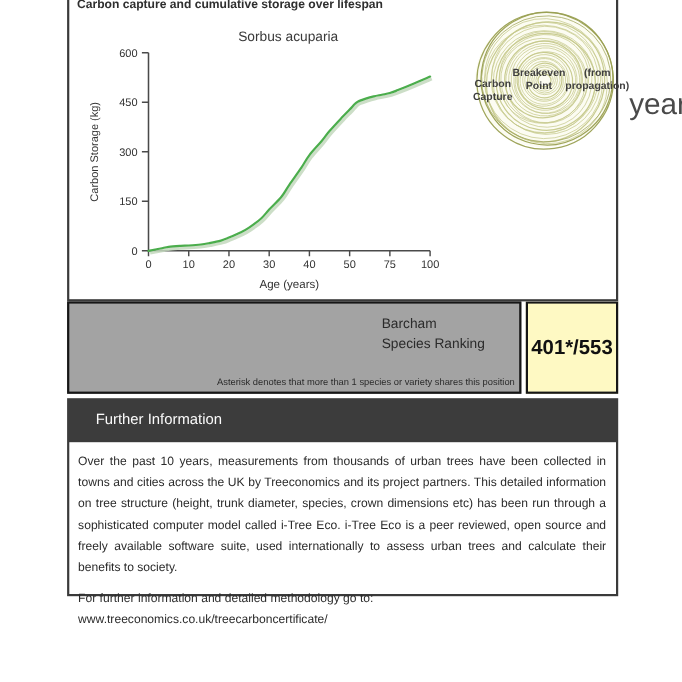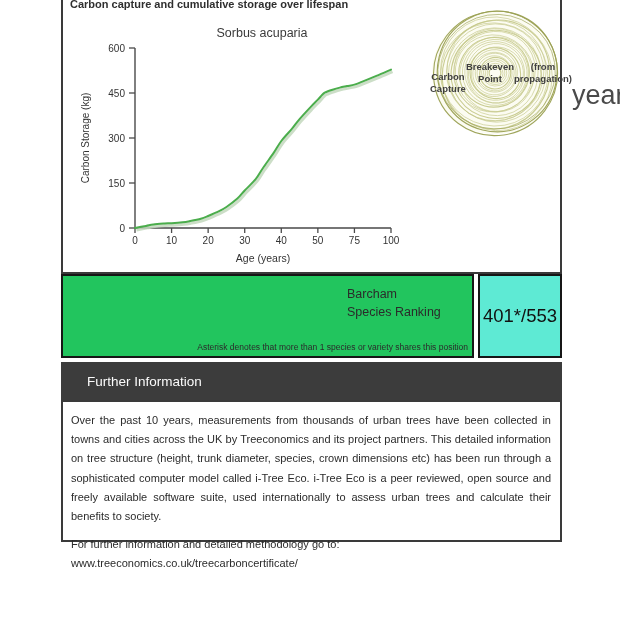--- a/index.html
+++ b/index.html
@@ -19,25 +19,25 @@
   .badge-text{position:absolute;left:0;top:0;width:130px;height:130px;display:flex;
               flex-direction:row;align-items:center;text-align:center;}
   .badge-line{font-size:9.5px;line-height:12px;font-weight:bold;color:#3f3f3f;}
   .badge-line.first{margin-top:19px;}
   .badge-value{margin-top:14px;font-size:27px;color:#4a4a4a;text-align:right;}
   
   .desc-box{border:2px solid #3a3a3a;margin-top:-2px;height:46px;padding:8px 8px 0 7px;
             font-size:9.8px;line-height:14.5px;color:#2b2b2b;}
   
   .rank-row{display:flex;gap:4px;height:84px;}
-  .rank-left{position:relative;flex:1;border:2.5px solid #161616;box-sizing:border-box;background:#22c55e;}
+  .rank-left{position:relative;flex:1;border:2.5px solid #161616;box-sizing:border-box;background:#a3a3a3;}
   .rank-label{position:absolute;left:284px;top:9px;font-size:12.5px;line-height:18px;color:#2b2b2b;}
   .rank-note{position:absolute;right:4px;bottom:4px;font-size:8.5px;color:#2b2b2b;}
   .rank-right{width:84px;border:2.5px solid #161616;box-sizing:border-box;display:flex;
-              align-items:center;justify-content:center;font-size:18.5px;color:#111;background:#5eead4;}
+              align-items:center;justify-content:center;font-size:18.5px;color:#111;background:#fef9c3;font-weight:bold;}
   
   .dark-bar{margin-top:4px;height:38px;background:#3c3c3c;box-sizing:border-box;
             padding:10px 0 0 26px;}
   .dark-bar span{color:#fbfbfb;font-size:13.5px;}
   .info-box{border:2px solid #3a3a3a;height:142px;box-sizing:border-box;
             padding:9px 9px 0 8px;font-size:11px;line-height:19.2px;color:#2b2b2b;}
   .info-para{text-align:justify;}
   .info-link{margin-top:9px;}
   text{font-family:"Liberation Sans", sans-serif;}
 </style>

